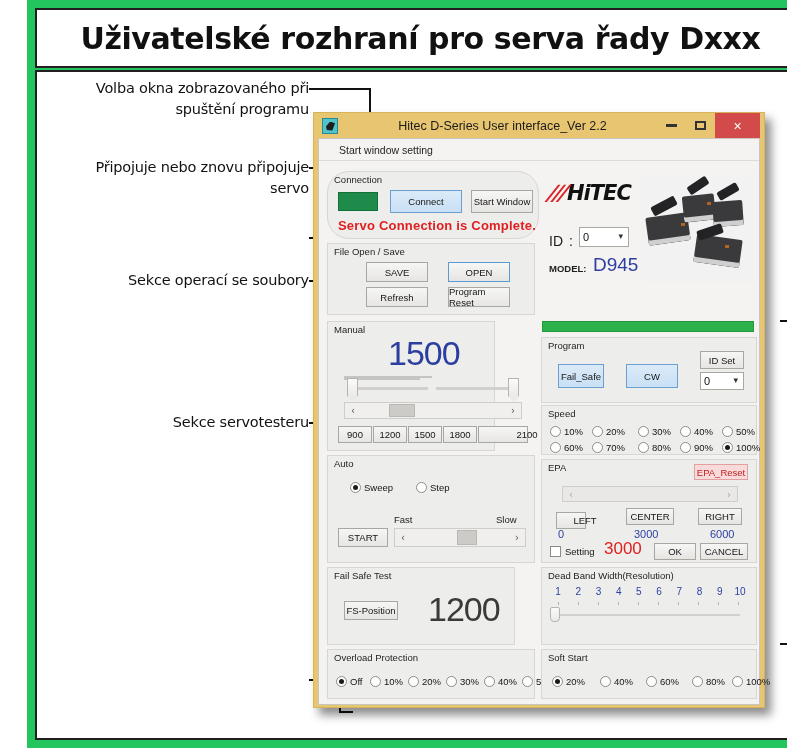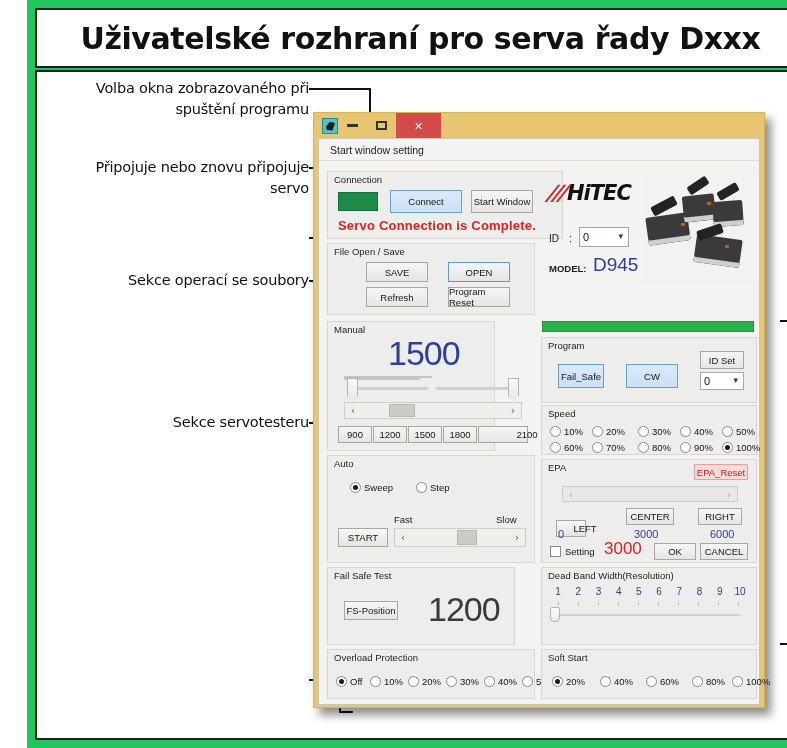--- a/index.html
+++ b/index.html
@@ -111,21 +111,21 @@
     position: relative;
     height: 567px;
     background: #f4f3f1;
     border: 1px solid #c9c6c0;
   }
   .menustrip {
     height: 22px;
     border-bottom: 1px solid #dddbd6;
     background: #f4f3f1;
     display: flex; align-items: center;
-    padding-left: 11px;
+    padding-left: 20px;
   }
   .menustrip span { font-size: 10.5px; color: #1e1e1e; }
 
   
   .gb {
     position: absolute;
     background: #ededeb;
     border: 1px solid #d8d6d1;
   }
   .gb > .gbl {
@@ -199,21 +199,21 @@
     position: absolute;
     background: #232325;
     border-radius: 2px;
   }
   .servo-photo .tab {
     position: absolute;
     background: #b4651d;
     width: 4px; height: 3px;
   }
 
-  .fieldlbl { position: absolute; font-size: 10px; color: #1c1c1c; }
+  .fieldlbl { position: absolute; font-size: 14px; color: #1c1c1c; }
   .fieldlbl.small { font-size: 9.5px; }
   .modelval {
     position: absolute;
     font-size: 19px;
     color: #2b3fa0;
     font-family: "Liberation Sans", sans-serif;
   }
   .sel {
     position: absolute;
     background: #fff;
@@ -391,38 +391,39 @@
     <div class="lead h" style="left:302px; top:639px; width:14px;"></div>
 
     <div class="lead v" style="left:757px; top:248px; height:325px;"></div>
     <div class="lead h" style="left:743px; top:248px; width:14px;"></div>
     <div class="lead h" style="left:743px; top:571px; width:14px;"></div>
 
     <div class="appwin" style="left:276px; top:40px;">
 
       <div class="titlebar">
         <div class="appicon"></div>
+        <div class="wtitle">Hitec D-Series User interface_Ver 2.2</div>
         <div class="wbtns">
           <div class="wbtn">
               <i class="min"></i>
             </div>
           <div class="wbtn">
               <i class="max"></i>
             </div>
           <div class="wbtn close">×</div>
         </div>
       </div>
 
       <div class="client">
 
         <div class="menustrip">
           <span>Start window setting</span>
         </div>
 
-        <div class="gb" style="left:8px; top:32px; width:236px; height:68px;">
+        <div class="gb" style="left:8px; top:32px; width:212px; height:68px;border-radius:22px;">
           <div class="gbl">Connection</div>
           <div class="green-ind" style="position:absolute; left:10px; top:20px; width:40px; height:19px;"></div>
           <div class="btn blue" style="position:absolute; left:62px; top:18px; width:72px; height:23px;">Connect</div>
           <div class="btn" style="position:absolute; left:143px; top:18px; width:62px; height:23px;">Start Window</div>
           <div class="statusmsg" style="left:10px; top:46px;">Servo Connection is Complete.</div>
         </div>
 
         <div class="gb" style="left:8px; top:104px; width:208px; height:72px;">
           <div class="gbl">File Open / Save</div>
           <div class="btn" style="position:absolute; left:38px; top:18px; width:62px; height:20px;">SAVE</div>
@@ -607,21 +608,21 @@
 
         <div class="gb" style="left:222px; top:320px; width:216px; height:104px;">
           <div class="gbl">EPA</div>
           <div class="btn pink" style="position:absolute; right:8px; top:4px; width:54px; height:16px;">EPA_Reset</div>
 
           <div class="scrollbar" style="left:20px; top:26px; width:176px; height:16px; background:#e9e8e6;">
             <div class="sarrow" style="color:#a8a6a2;">‹</div>
             <div class="sarrow" style="margin-left:auto; color:#a8a6a2;">›</div>
           </div>
 
-          <div class="btn" style="position:absolute; left:14px;  top:60px; width:24px; height:17px;padding-left:28px;">LEFT</div>
+          <div class="btn" style="position:absolute; left:14px;  top:52px; width:24px; height:17px;padding-left:28px;">LEFT</div>
           <div class="btn" style="position:absolute; left:84px;  top:48px; width:48px; height:17px;">CENTER</div>
           <div class="btn" style="position:absolute; left:156px; top:48px; width:44px; height:17px;">RIGHT</div>
 
           <div class="epanum" style="left:16px;  top:68px;">0</div>
           <div class="epanum" style="left:92px;  top:68px;">3000</div>
           <div class="epanum" style="left:168px; top:68px;">6000</div>
 
           <div class="checkbox" style="left:8px; top:86px;">
             <i class="box"></i>
             <span>Setting</span>

